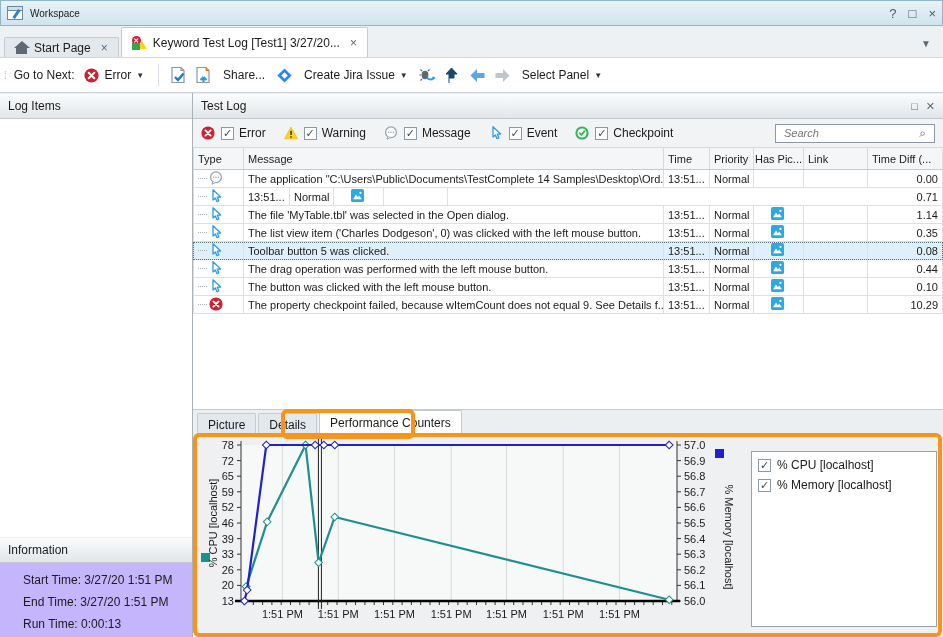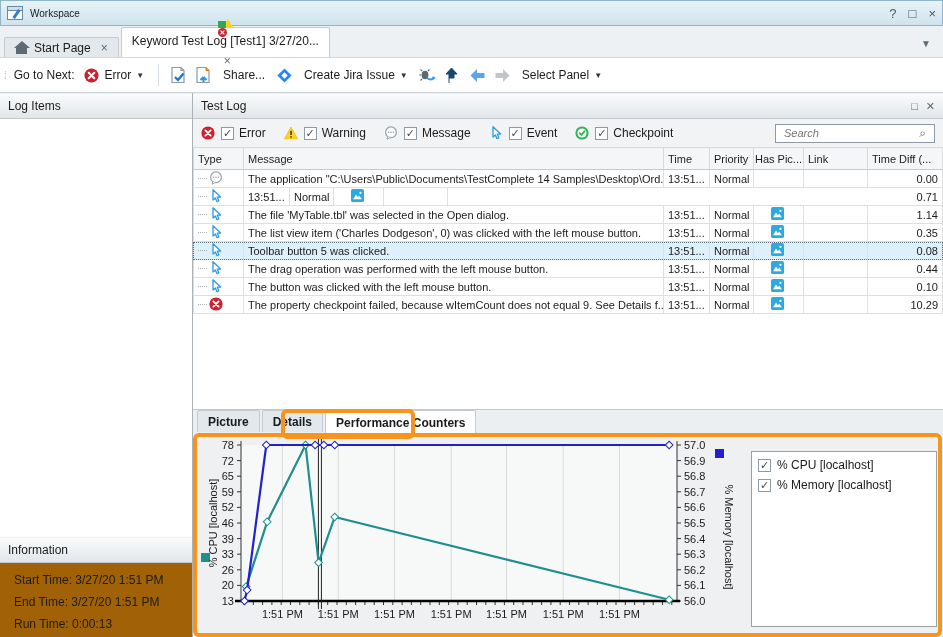--- a/index.html
+++ b/index.html
@@ -10,21 +10,21 @@
   .titlebar .app-icon { width:16px; height:14px; border:1px solid #6b8aa0; background:#fff; position:relative; margin-right:7px; }
   .titlebar .app-icon::before { content:""; position:absolute; top:0; left:0; right:0; height:3px; background:#cfe0ea; border-bottom:1px solid #6b8aa0; }
   .titlebar .app-icon::after { content:""; position:absolute; left:7px; top:2px; width:3px; height:10px; background:#2d7fd3; transform:rotate(35deg); }
   .titlebar .title { flex:1; font-size:10px; }
   .win-ctl { display:flex; gap:12px; color:#4a5a64; font-size:13px; }
   .win-ctl span { cursor:default; }
 
   
   .tabbar { height:32px; background:#eef1f4; display:flex; align-items:flex-end; padding-left:4px; border-bottom:1px solid #d2d8dc; position:relative; }
   .doc-tab { height:20px; display:flex; align-items:center; gap:6px; padding:0 10px; border:1px solid #c4cbd1; border-bottom:none; background:#e3e8ec; margin-right:2px; border-radius:2px 2px 0 0; }
-  .doc-tab.active { background:#fff; height:30px;flex-direction:column; }
+  .doc-tab.active { background:#fff; height:30px; }
   .doc-tab .x { color:#5c6a74; font-size:12px; margin-left:4px; }
   .home-ico { width:13px; height:12px; position:relative; }
   .home-ico::before { content:""; position:absolute; left:1px; right:1px; bottom:0; height:6px; background:#5f6b74; }
   .home-ico::after { content:""; position:absolute; left:-1px; top:-1px; border-left:8px solid transparent; border-right:8px solid transparent; border-bottom:7px solid #5f6b74; }
   .status-ico { width:15px; height:14px; position:relative; }
   .status-ico .r { position:absolute; left:0; top:0; width:9px; height:9px; border-radius:50%; background:#cf2030; color:#fff; font-size:7px; line-height:9px; text-align:center; font-weight:bold; }
   .status-ico .g { position:absolute; left:0; bottom:0; width:8px; height:7px; background:#2fa84f; }
   .status-ico .y { position:absolute; right:0; bottom:1px; width:0; height:0; border-left:5px solid transparent; border-right:5px solid transparent; border-bottom:8px solid #ffd21e; }
   .tab-overflow { position:absolute; right:12px; bottom:8px; color:#5c6a74; font-size:10px; }
 
@@ -42,21 +42,21 @@
   .main { display:flex; height:544px; }
   .left-col { width:193px; background:#fff; border-right:1px solid #aab2b8; display:flex; flex-direction:column; }
   .right-col { flex:1; background:#fff; display:flex; flex-direction:column; position:relative; }
   .panel-hdr { height:23px; background:linear-gradient(#fafbfc,#e2e6e9); border-bottom:1px solid #c3c9ce; border-top:1px solid #eef1f3; display:flex; align-items:center; padding:12px 8px; font-size:12px; }
   .panel-hdr .sp { flex:1; }
   .panel-hdr .pc { color:#5c6a74; font-size:11px; margin-left:8px; }
 
   .log-item { display:flex; align-items:center; gap:5px; padding:3px 4px 3px 6px; background:#cfe7f8; border:1px solid #a6cde8; margin-top:1px; }
   .tree-stub { width:9px; border-top:1px dotted #a8b0b6; }
   .left-filler { flex:1; background:#fff; }
-  .info-body { background:#a16207; flex:0 0 74px; padding:6px 6px 0 14px; }
+  .info-body { background:#c4b5fd; flex:0 0 74px; padding:6px 6px 0 23px; }
   .info-line { line-height:22px; font-size:12px; }
 
   
   .filterbar { height:29px; background:#f1f3f5; border-bottom:1px solid #d4d9dd; display:flex; align-items:center; padding:0 8px; gap:18px; }
   .filter-item { display:flex; align-items:center; gap:5px; }
   .cb { width:13px; height:13px; background:#fff; border:1px solid #8d99a5; font-size:11px; line-height:11px; text-align:center; color:#3a4a55; }
   .searchbox { margin-left:auto; width:160px; height:19px; border:1px solid #8d99a5; background:#fff; display:flex; align-items:center; padding:0 8px; }
   .searchbox input { border:none; outline:none; flex:1; font-family:"Liberation Sans",sans-serif; font-size:11px; font-style:italic; color:#555; width:100px; }
   .mag { color:#6b7780; font-size:12px; }
 
@@ -71,21 +71,21 @@
   .c-msg  { width:420px; }
   .c-time { width:46px; }
   .c-prio { width:44px; }
   .c-pic  { width:50px; justify-content:center; }
   .c-link { width:64px; }
   .c-diff { flex:1; justify-content:flex-end; border-right:1px solid #dde0e2; }
   .table-filler { flex:1; background:#fff; }
 
   
   .bottom-section { position:relative; }
-  .dtabs { height:26px; background:#eceff1; border-top:1px solid #c3c9ce; display:flex; padding-left:4px;font-weight:bold; }
+  .dtabs { height:26px; background:#eceff1; border-top:1px solid #c3c9ce; display:flex; align-items:flex-end; padding-left:4px; }
   .dtab { height:22px; padding:0 10px; display:flex; align-items:center; border:1px solid #c4cbd1; border-bottom:none; background:#e3e8ec; margin-right:2px; font-size:12px; border-radius:2px 2px 0 0; }
   .dtab.active { background:#fff; height:25px; position:relative; z-index:3; }
   .chart-panel { height:202px; background:#eef0f1; display:flex; padding:2px 6px 2px 0; }
   .chart-wrap { flex:1; }
   .legend-box { width:186px; height:176px; margin-top:14px; background:#fff; border:1px solid #97a2ab; padding:6px 6px; }
   .legend-item { display:flex; align-items:center; gap:6px; margin-bottom:6px; font-size:12px; }
   svg text.ax { font-family:"Liberation Sans",sans-serif; font-size:11px; fill:#1b1b1b; }
   svg text.axlab { font-family:"Liberation Sans",sans-serif; font-size:11px; fill:#1b1b1b; }
 
   

